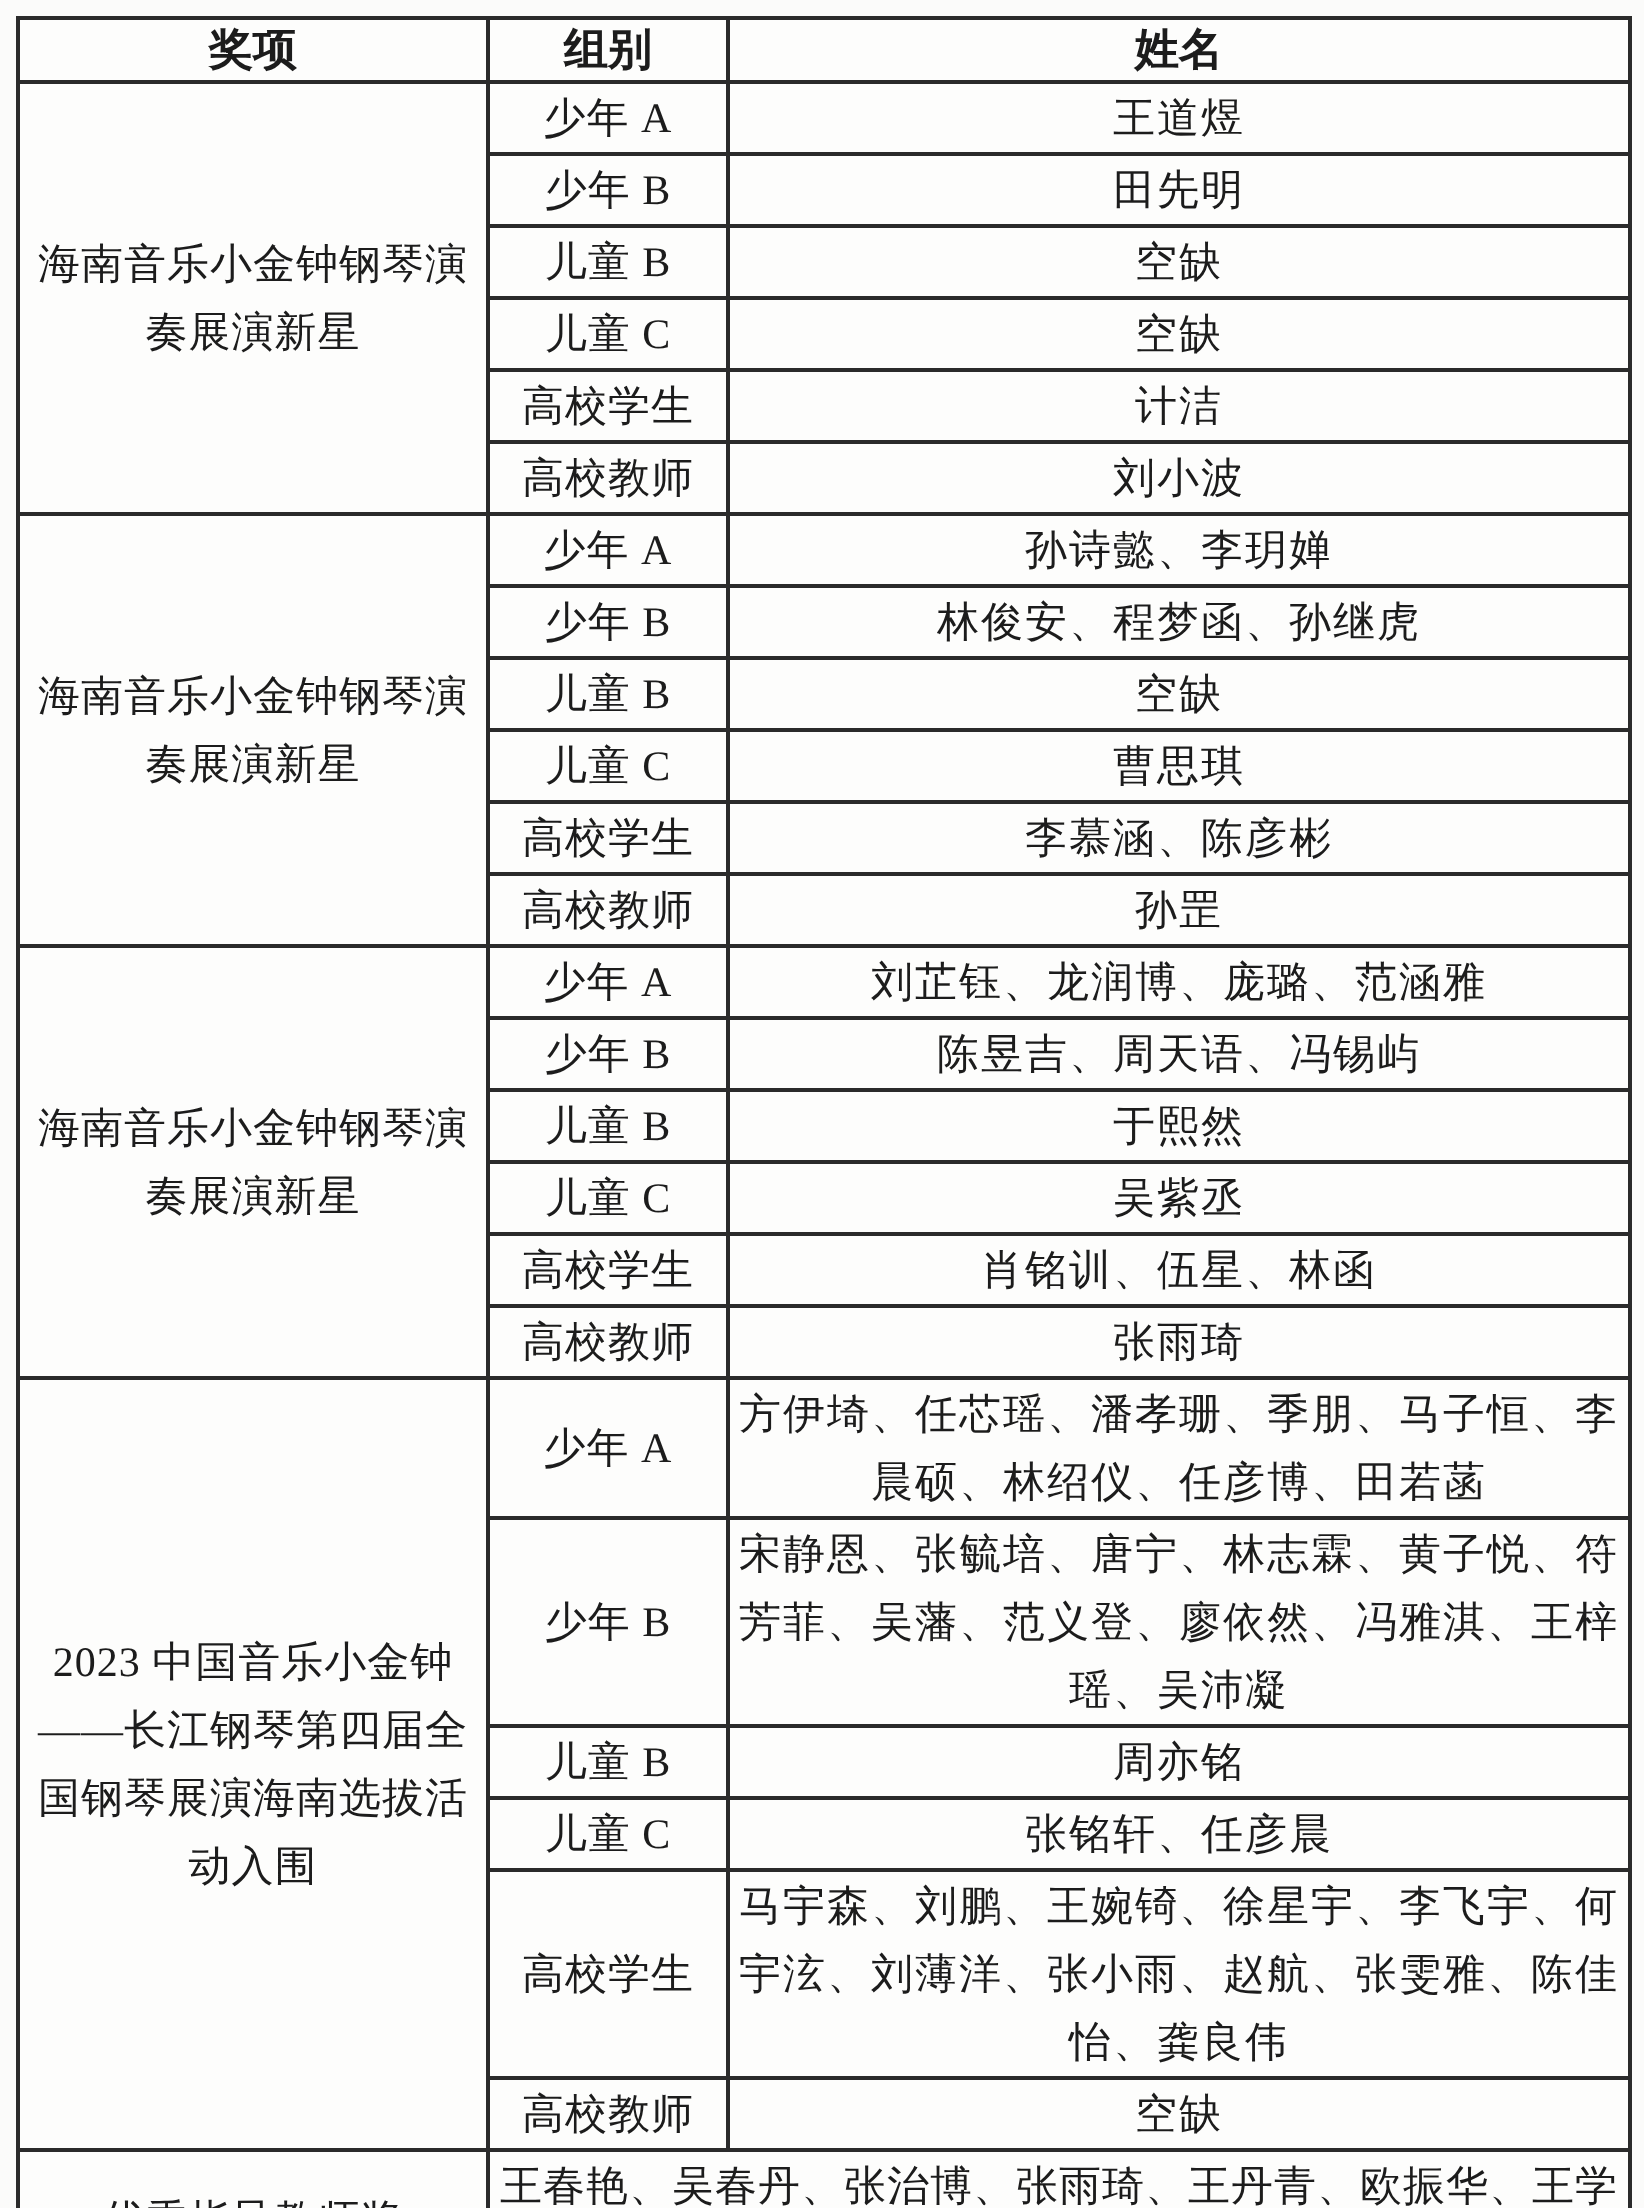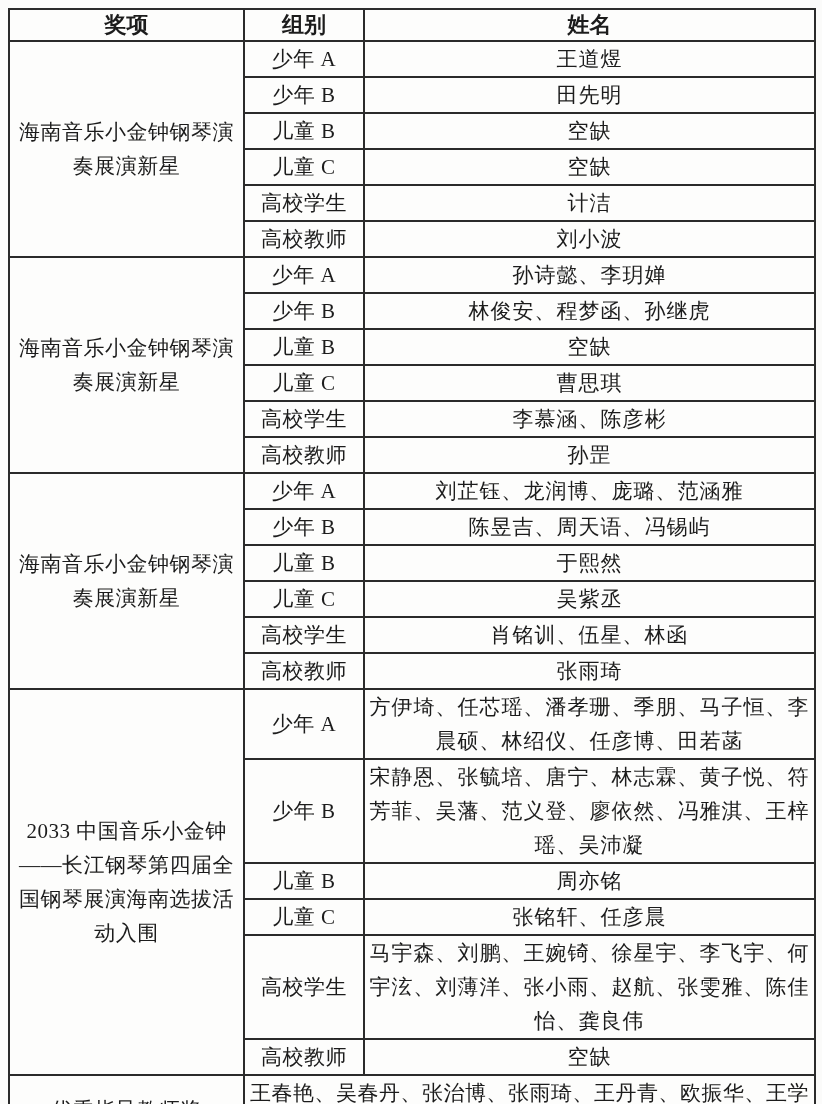--- a/index.html
+++ b/index.html
@@ -140,21 +140,21 @@
         </tr>
         <tr>
           <td class="group-cell">高校学生</td>
           <td class="names-cell">肖铭训、伍星、林函</td>
         </tr>
         <tr>
           <td class="group-cell">高校教师</td>
           <td class="names-cell">张雨琦</td>
         </tr>
         <tr>
-          <td class="award-cell" rowspan="6">2033 中国音乐小金钟——长江钢琴第四届全国钢琴展演海南选拔活动入围</td>
+          <td class="award-cell" rowspan="6">2023 中国音乐小金钟——长江钢琴第四届全国钢琴展演海南选拔活动入围</td>
           <td class="group-cell">少年 A</td>
           <td class="names-cell">方伊埼、任芯瑶、潘孝珊、季朋、马子恒、李晨硕、林绍仪、任彦博、田若菡</td>
         </tr>
         <tr>
           <td class="group-cell">少年 B</td>
           <td class="names-cell">宋静恩、张毓培、唐宁、林志霖、黄子悦、符芳菲、吴藩、范义登、廖依然、冯雅淇、王梓瑶、吴沛凝</td>
         </tr>
         <tr>
           <td class="group-cell">儿童 B</td>
           <td class="names-cell">周亦铭</td>

